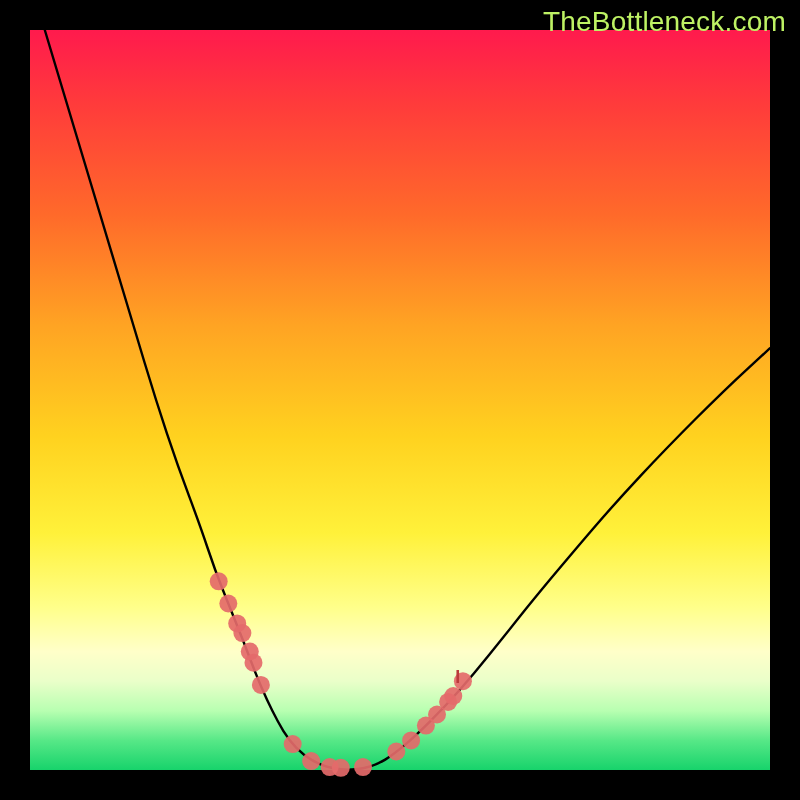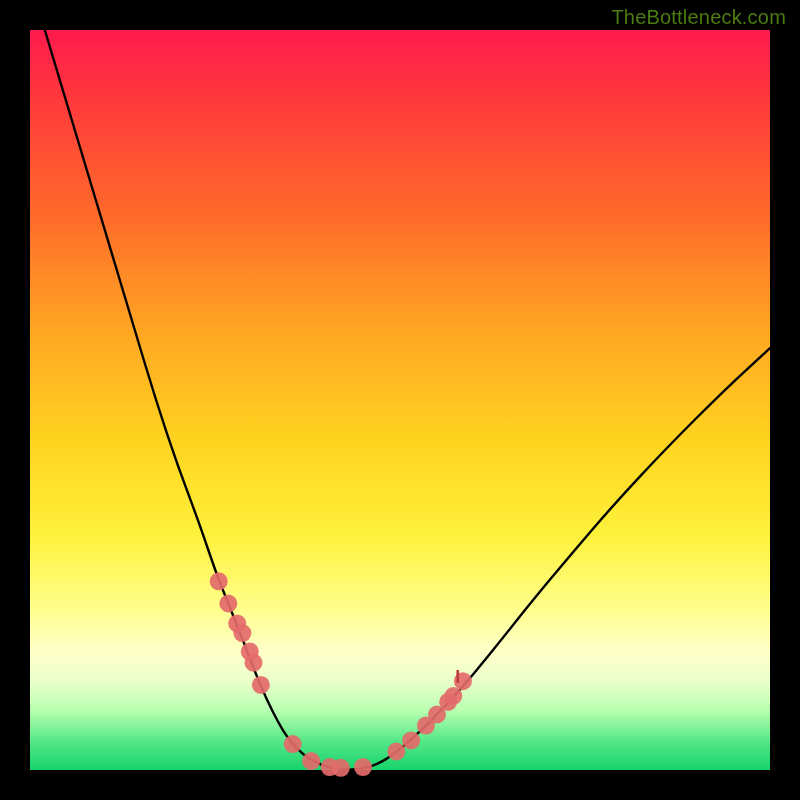--- a/index.html
+++ b/index.html
@@ -35,22 +35,22 @@
       #eaffc9 88%,
       #b8ffb1 92%,
       #57e887 96%,
       #17d36b 100%
     );
   }
   .watermark {
     position: absolute;
     top: 6px;
     right: 14px;
-    color: #4d7c0f;
-    font-size: 20px;
+    color: #bef264;
+    font-size: 28px;
     letter-spacing: 0.2px;
     font-weight: 500;
     user-select: none;
   }
   svg.curve {
     position: absolute;
     left: 0;
     top: 0;
     width: 740px;
     height: 740px;

